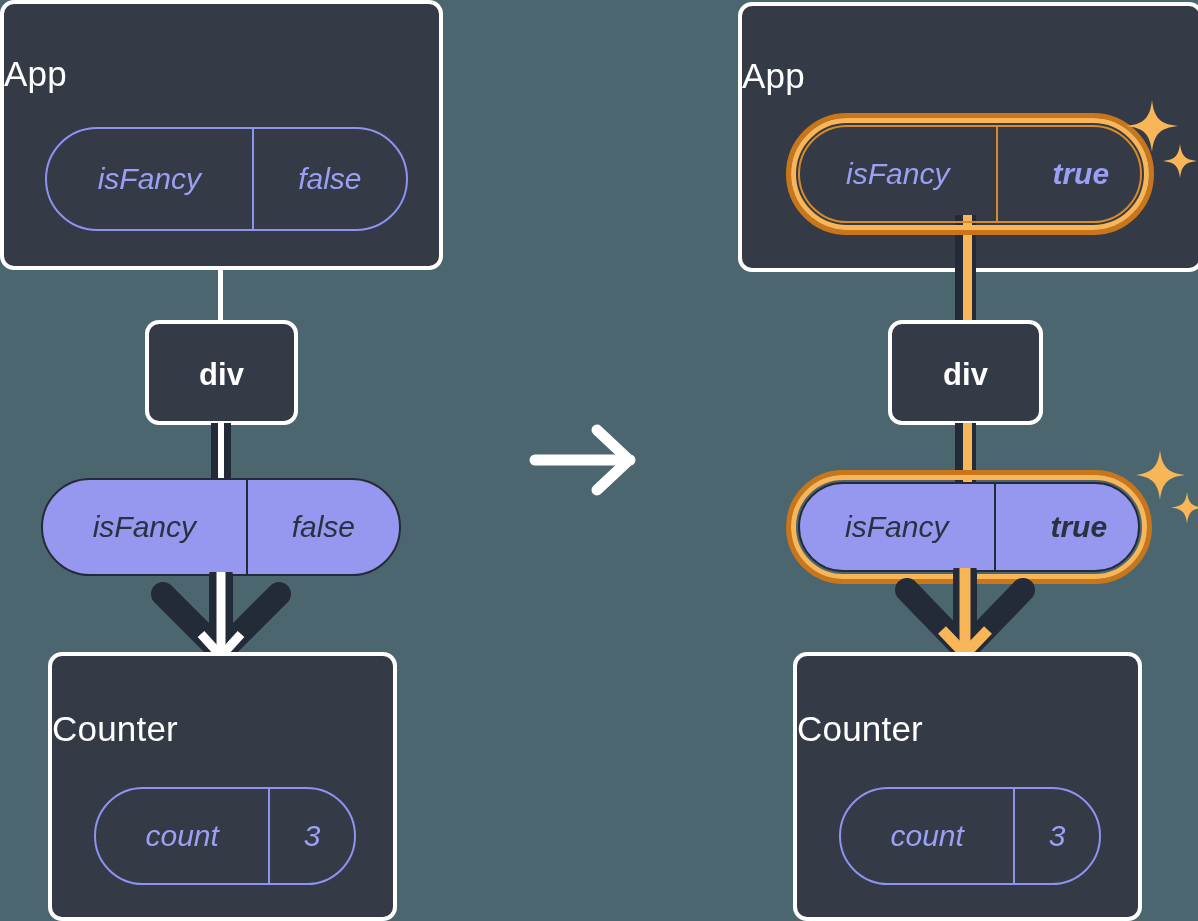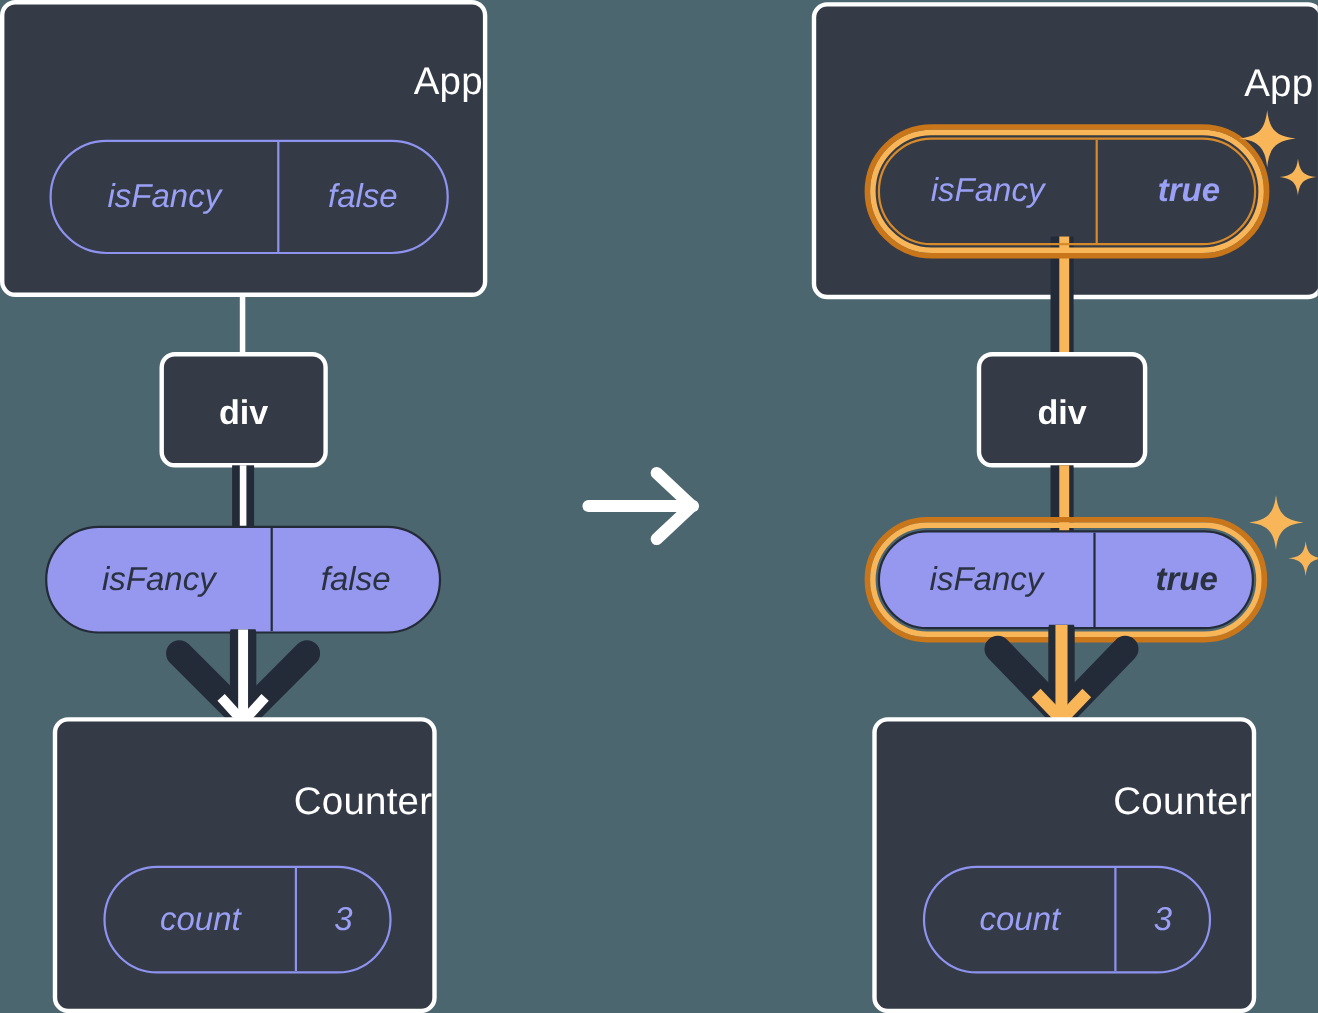--- a/index.html
+++ b/index.html
@@ -27,21 +27,21 @@
     position: absolute;
     background: #343a46;
     border: 4px solid #ffffff;
     border-radius: 14px;
     box-sizing: border-box;
   }
   .panel-title {
     position: absolute;
     left: 0;
     width: 100%;
-    text-align: right;
+    text-align: left;
     color: #ffffff;
     font-size: 35px;
     font-weight: 400;
     letter-spacing: 0.2px;
   }
   .div-label {
     position: absolute;
     left: 0;
     width: 100%;
     text-align: center;

